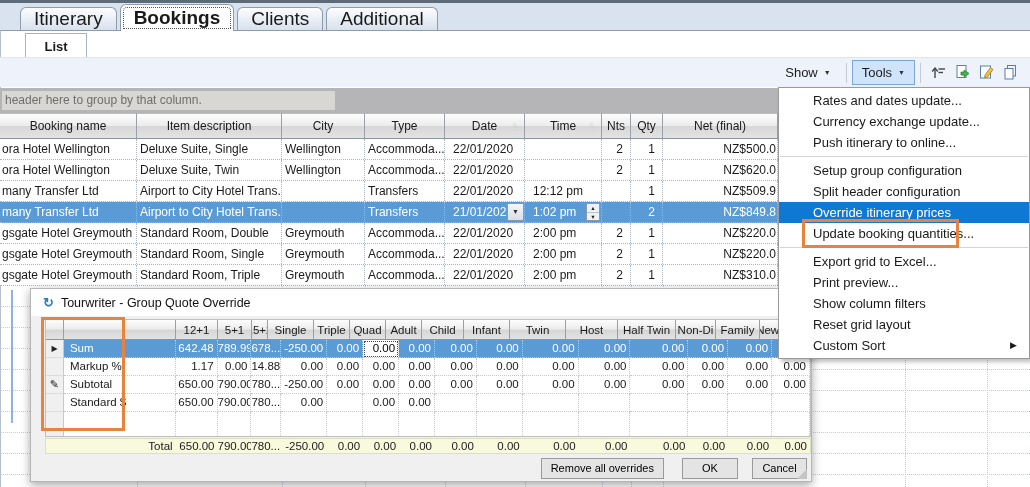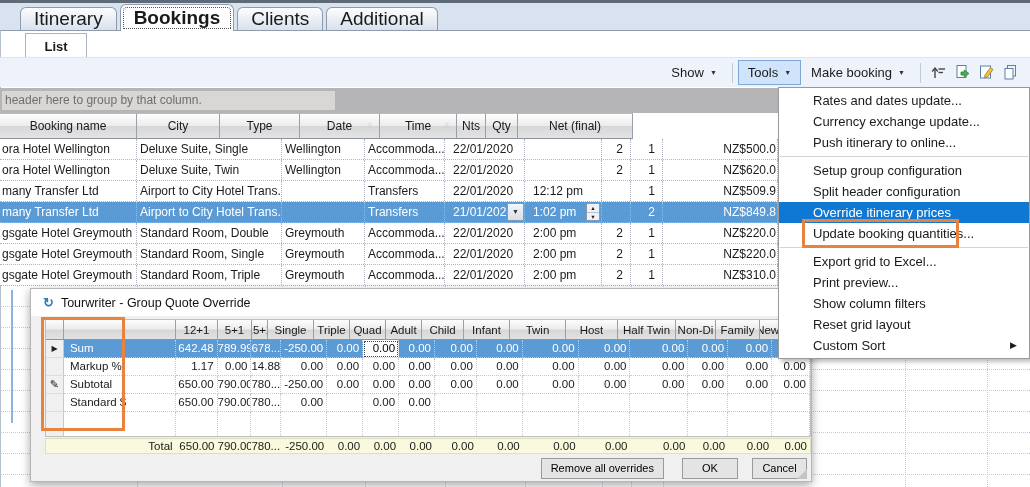--- a/index.html
+++ b/index.html
@@ -129,24 +129,20 @@
 <div class="abs" id="toolbar">
   <div class="tbtn">
     <span>Show</span>
     <span class="car">▼</span>
   </div>
   <div class="tsep"></div>
   <div class="tbtn hl">
     <span>Tools</span>
     <span class="car">▼</span>
   </div>
-  <div class="tbtn">
-    <span>Make booking</span>
-    <span class="car">▼</span>
-  </div>
   <div class="tsep"></div>
   <div class="ticon">
     <svg width="17" height="17" viewBox="0 0 17 17">
       <path d="M5 14 V5" stroke="#444" stroke-width="1.4" fill="none"></path>
       <path d="M2.2 7.5 L5 4 L7.8 7.5" stroke="#444" stroke-width="1.4" fill="none"></path>
       <line x1="8.5" y1="5" x2="15" y2="5" stroke="#444" stroke-width="1.4"></line>
       <line x1="8.5" y1="8.5" x2="13" y2="8.5" stroke="#444" stroke-width="1.4"></line>
     </svg>
   </div>
   <div class="ticon">
@@ -168,20 +164,23 @@
     </svg>
   </div>
 </div>
 
 <div class="abs" id="groupbar"></div>
 <div class="abs" id="groupbar-box">header here to group by that column.</div>
 
 <div class="abs" id="grid-header">
     <div class="hcell" style="width: 137px;">
       <span>Booking name</span>
+    </div>
+    <div class="hcell" style="width: 145px;">
+      <span>Item description</span>
     </div>
     <div class="hcell" style="width: 83px;">
       <span>City</span>
     </div>
     <div class="hcell" style="width: 80px;">
       <span>Type</span>
     </div>
     <div class="hcell" style="width: 80px;">
       <span>Date</span>
       <span class="sort">△</span>

